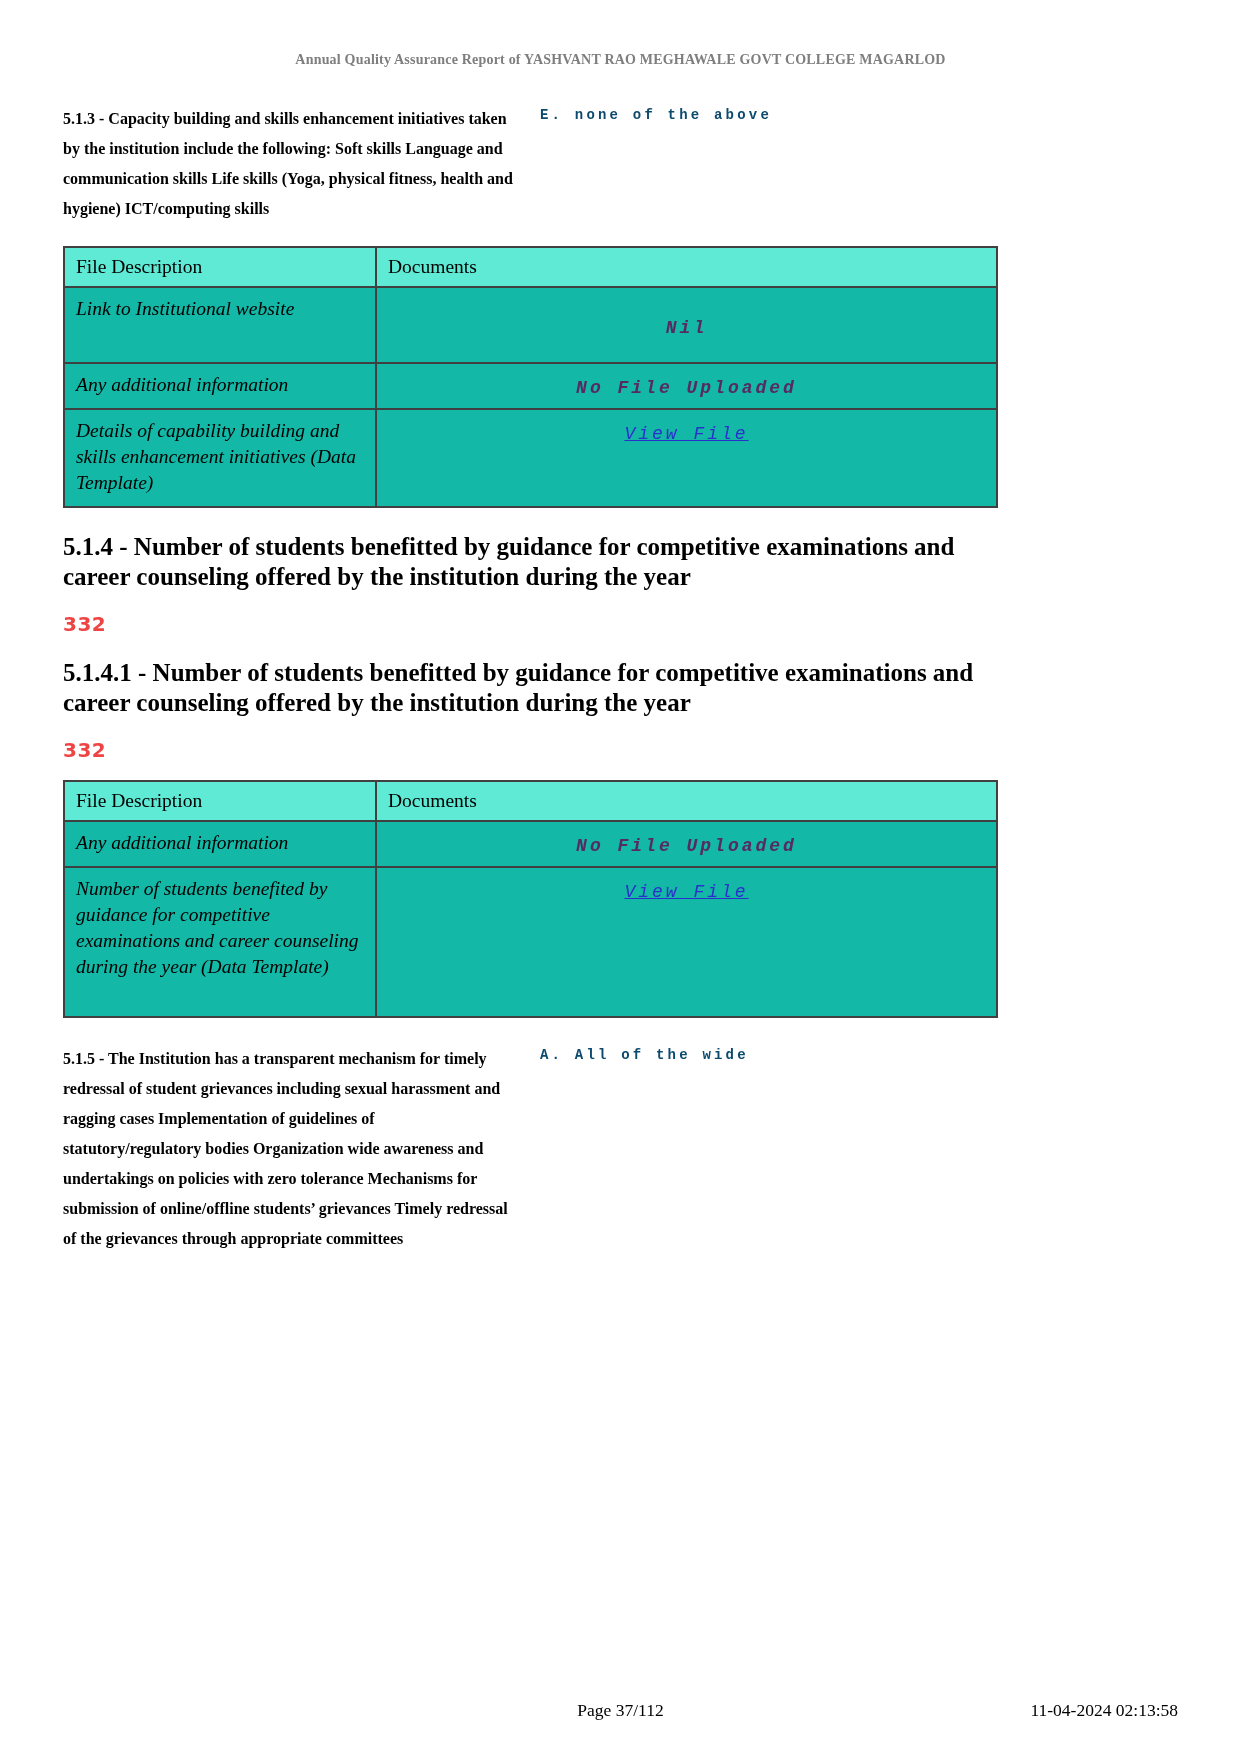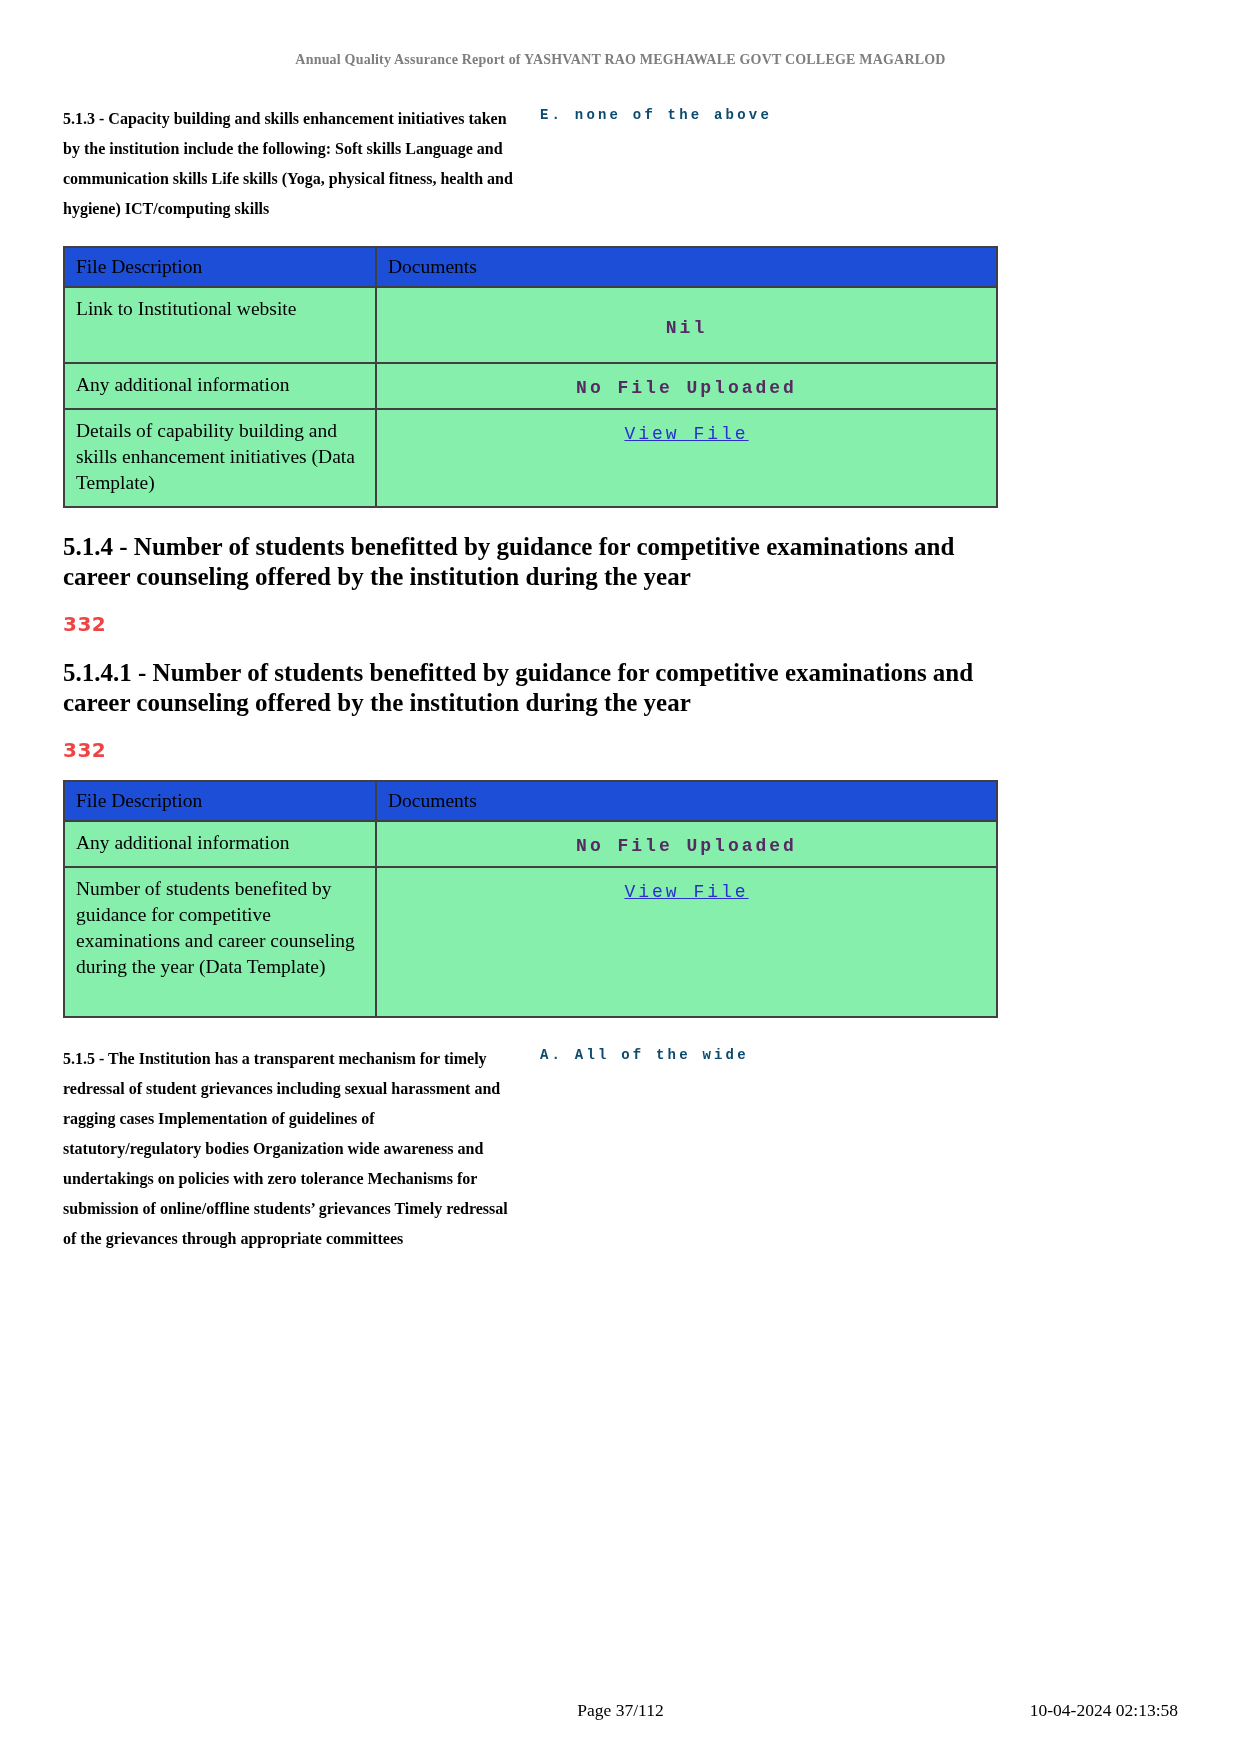--- a/index.html
+++ b/index.html
@@ -39,29 +39,29 @@
     letter-spacing: 3.2px;
     padding-left: 17px;
     padding-top: 3px;
     white-space: nowrap;
   }
 
   
   .doc-table { border-collapse: collapse; width: 935px; margin-top: 22px; table-layout: fixed; }
   .doc-table th, .doc-table td { border: 2px solid #404040; box-sizing: border-box; }
   .doc-table th {
-    background: #1d4ed8;
+    background: #5eead4;
     text-align: left;
     font-weight: normal;
     font-size: 19.5px;
     padding: 8px 11px;
     height: 34px;
   }
   .doc-table th.col-desc { width: 312px; }
-  .doc-table td { background: #86efac; }
+  .doc-table td { background: #14b8a6; font-style: italic; }
   td.desc {
     font-size: 19.5px;
     line-height: 26px;
     padding: 8px 11px;
     vertical-align: top;
   }
   td.val {
     text-align: center;
     vertical-align: top;
     padding-top: 14px;
@@ -181,16 +181,16 @@
     </tbody>
   </table>
 
   <section class="qa-row mt26">
     <div class="question">5.1.5 - The Institution has a transparent mechanism for timely redressal of student grievances including sexual harassment and ragging cases Implementation of guidelines of statutory/regulatory bodies Organization wide awareness and undertakings on policies with zero tolerance Mechanisms for submission of online/offline students’ grievances Timely redressal of the grievances through appropriate committees</div>
     <div class="answer">A. All of the wide</div>
   </section>
 
   <div class="footer">
     <span class="footer-center">Page 37/112</span>
-    <span class="footer-right">10-04-2024 02:13:58</span>
+    <span class="footer-right">11-04-2024 02:13:58</span>
   </div>
 
 </div>
 
 </body></html>

